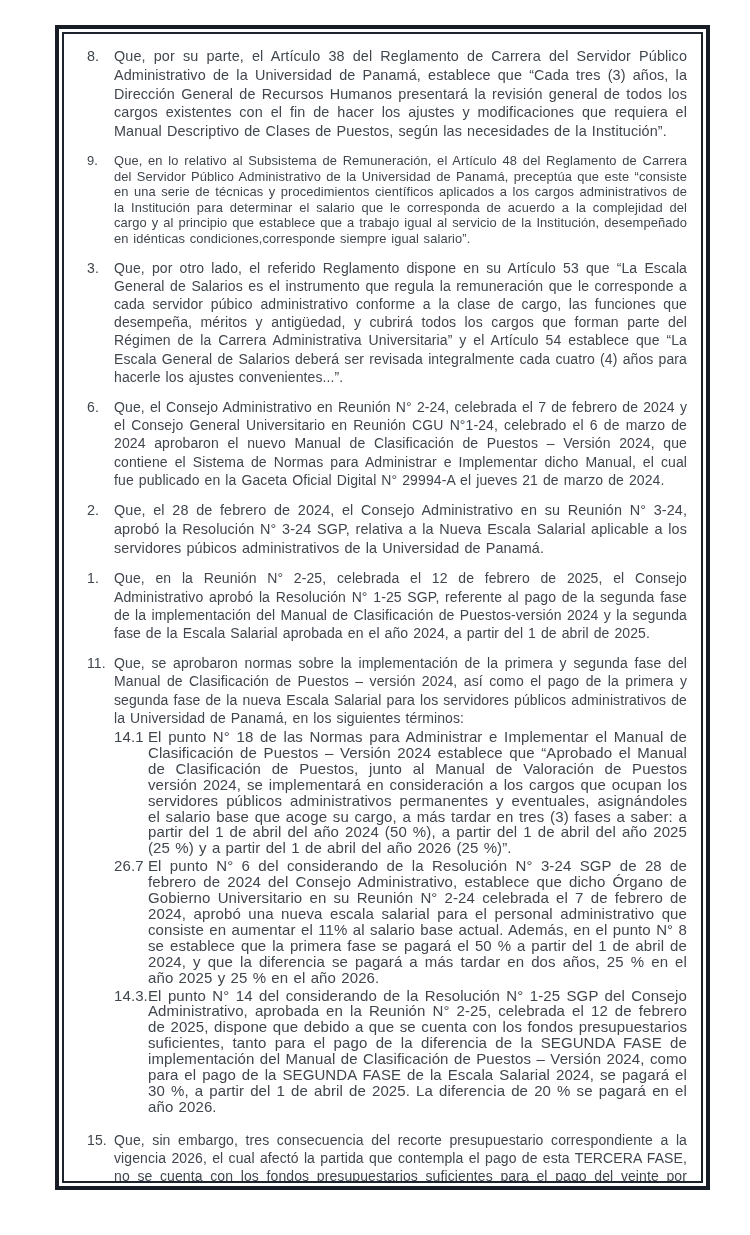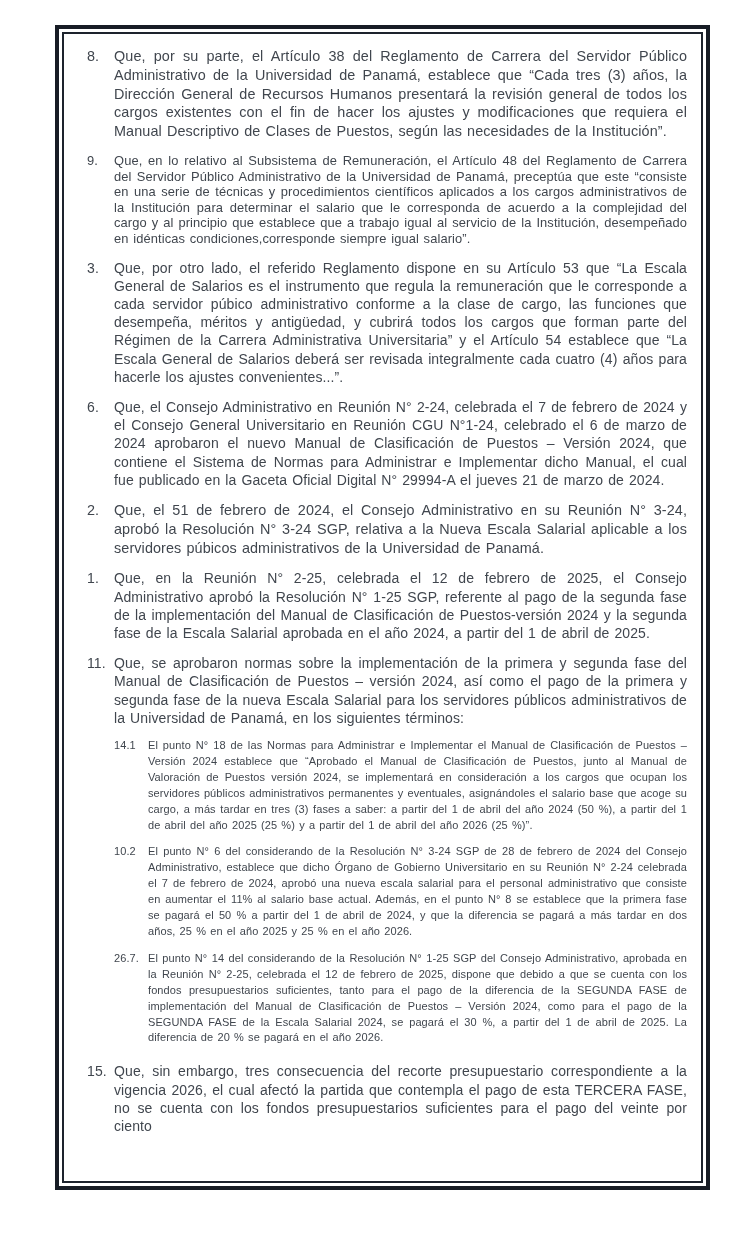--- a/index.html
+++ b/index.html
@@ -60,22 +60,22 @@
   .item.size-small {
     font-size: 12.9px;
     line-height: 15.6px;
   }
   .item.size-mid {
     font-size: 14.0px;
     line-height: 18.2px;
   }
   .subitem {
     display: flex;
-    margin-top: 11px;
-    font-size: 11px;
+    margin-top: 2px;
+    font-size: 15px;
     line-height: 15.9px;
   }
   .subitem .subnum {
     flex: 0 0 34px;
     white-space: nowrap;
   }
   .subitem .subbody {
     flex: 1;
     min-width: 0;
     text-align: justify;
@@ -111,21 +111,21 @@
     <div class="item size-mid">
       <span class="num">6.</span>
       <div class="body">
           <p>Que, el Consejo Administrativo en Reunión N° 2-24, celebrada el 7 de febrero de 2024 y el Consejo General Universitario en Reunión CGU N°1-24, celebrado el 6 de marzo de 2024 aprobaron el nuevo Manual de Clasificación de Puestos – Versión 2024, que contiene el Sistema de Normas para Administrar e Implementar dicho Manual, el cual fue publicado en la Gaceta Oficial Digital N° 29994-A el jueves 21 de marzo de 2024.</p>
         </div>
     </div>
 
     <div class="item">
       <span class="num">2.</span>
       <div class="body">
-          <p>Que, el 51 de febrero de 2024, el Consejo Administrativo en su Reunión N° 3-24, aprobó la Resolución N° 3-24 SGP, relativa a la Nueva Escala Salarial aplicable a los servidores púbicos administrativos de la Universidad de Panamá.</p>
+          <p>Que, el 28 de febrero de 2024, el Consejo Administrativo en su Reunión N° 3-24, aprobó la Resolución N° 3-24 SGP, relativa a la Nueva Escala Salarial aplicable a los servidores púbicos administrativos de la Universidad de Panamá.</p>
         </div>
     </div>
 
     <div class="item size-mid">
       <span class="num">1.</span>
       <div class="body">
           <p>Que, en la Reunión N° 2-25, celebrada el 12 de febrero de 2025, el Consejo Administrativo aprobó la Resolución N° 1-25 SGP, referente al pago de la segunda fase de la implementación del Manual de Clasificación de Puestos-versión 2024 y la segunda fase de la Escala Salarial aprobada en el año 2024, a partir del 1 de abril de 2025.</p>
         </div>
     </div>
 
@@ -133,26 +133,26 @@
       <span class="num">11.</span>
       <div class="body">
         <p>Que, se aprobaron normas sobre la implementación de la primera y segunda fase del Manual de Clasificación de Puestos – versión 2024, así como el pago de la primera y segunda fase de la nueva Escala Salarial para los servidores públicos administrativos de la Universidad de Panamá, en los siguientes términos:</p>
 
         <div class="subitem">
           <span class="subnum">14.1</span>
           <div class="subbody">El punto N° 18 de las Normas para Administrar e Implementar el Manual de Clasificación de Puestos – Versión 2024 establece que “Aprobado el Manual de Clasificación de Puestos, junto al Manual de Valoración de Puestos versión 2024, se implementará en consideración a los cargos que ocupan los servidores públicos administrativos permanentes y eventuales, asignándoles el salario base que acoge su cargo, a más tardar en tres (3) fases a saber: a partir del 1 de abril del año 2024 (50 %), a partir del 1 de abril del año 2025 (25 %) y a partir del 1 de abril del año 2026 (25 %)”.</div>
         </div>
 
         <div class="subitem">
-          <span class="subnum">10.2</span>
+          <span class="subnum">26.7</span>
           <div class="subbody">El punto N° 6 del considerando de la Resolución N° 3-24 SGP de 28 de febrero de 2024 del Consejo Administrativo, establece que dicho Órgano de Gobierno Universitario en su Reunión N° 2-24 celebrada el 7 de febrero de 2024, aprobó una nueva escala salarial para el personal administrativo que consiste en aumentar el 11% al salario base actual. Además, en el punto N° 8 se establece que la primera fase se pagará el 50 % a partir del 1 de abril de 2024, y que la diferencia se pagará a más tardar en dos años, 25 % en el año 2025 y 25 % en el año 2026.</div>
         </div>
 
         <div class="subitem">
-          <span class="subnum">26.7.</span>
+          <span class="subnum">14.3.</span>
           <div class="subbody">El punto N° 14 del considerando de la Resolución N° 1-25 SGP del Consejo Administrativo, aprobada en la Reunión N° 2-25, celebrada el 12 de febrero de 2025, dispone que debido a que se cuenta con los fondos presupuestarios suficientes, tanto para el pago de la diferencia de la SEGUNDA FASE de implementación del Manual de Clasificación de Puestos – Versión 2024, como para el pago de la SEGUNDA FASE de la Escala Salarial 2024, se pagará el 30 %, a partir del 1 de abril de 2025. La diferencia de 20 % se pagará en el año 2026.</div>
         </div>
       </div>
     </div>
 
     <div class="item size-mid" style="margin-top:16px;justify-content:flex-end;">
       <span class="num">15.</span>
       <div class="body">
           <p>Que, sin embargo, tres consecuencia del recorte presupuestario correspondiente a la vigencia 2026, el cual afectó la partida que contempla el pago de esta TERCERA FASE, no se cuenta con los fondos presupuestarios suficientes para el pago del veinte por ciento</p>
         </div>

